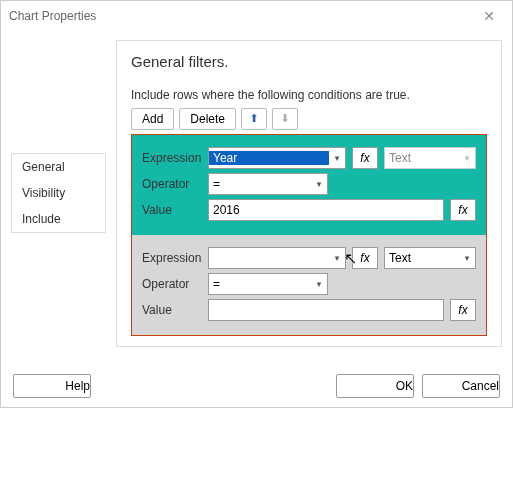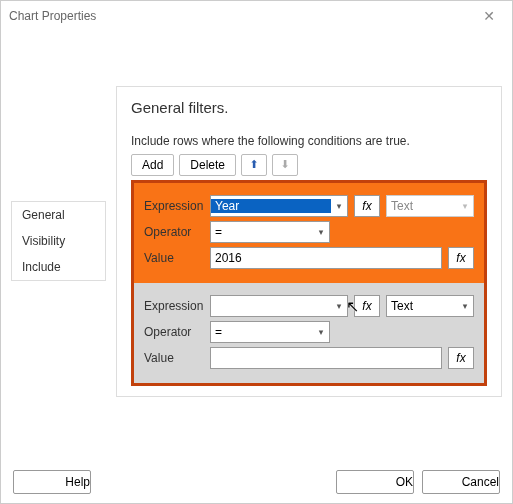--- a/index.html
+++ b/index.html
@@ -1,31 +1,31 @@
 <!DOCTYPE html>
 <html><head>
 <meta charset="utf-8">
 <style>
   * { box-sizing: border-box; font-family: "Segoe UI", Tahoma, sans-serif; font-size: 12px; }
   html, body { margin:0; padding:0; background:#fff; }
-  .window { width:513px; height:504px; border:1px solid #ccc; background:#fff; display:flex; flex-direction:column; position:relative; }
+  .window { width:513px; height:408px; border:1px solid #ccc; background:#fff; display:flex; flex-direction:column; position:relative; }
   .titlebar { height:30px; display:flex; align-items:center; padding:0 8px; color:#666; }
   .titlebar .title { flex:1; }
   .close-btn { width:30px; text-align:center; color:#888; font-size:14px; }
   .body { flex:1; display:flex; padding:0 10px 10px 10px; gap:10px; overflow:hidden;align-items:center; }
   .sidebar { width:95px; border:1px solid #ddd; background:#fff; display:flex; flex-direction:column; }
   .sidebar-item { padding:6px 10px; color:#333; }
   .sidebar-item.selected { background:#e9e9e9; }
   .main { flex:1; border:1px solid #ddd; display:flex; flex-direction:column; padding:10px 14px; }
   .heading { font-size:15px; color:#333; margin-bottom:18px; margin-top:2px; }
   .subtext { color:#333; margin-bottom:6px; }
   .toolbar { display:flex; gap:5px; margin-bottom:4px; }
   .btn { border:1px solid #bbb; background:#fff; padding:3px 10px; border-radius:2px; }
   .iconbtn { border:1px solid #bbb; background:#fff; width:26px; height:22px; display:inline-flex; align-items:center; justify-content:center; border-radius:2px; }
-  .filters-panel { border:3px solid #c2410c; flex:1; background:#f97316; overflow:hidden; }
+  .filters-panel { border:1px solid #c2410c; flex:1; background:#14b8a6; overflow:hidden; }
   .filter-block { padding:8px 10px 10px 10px; }
   .filter-block.active { background:#d7d7d7; }
   .row { display:flex; align-items:center; margin:4px 0; gap:6px; }
   .lbl { width:60px; color:#333; }
   .combo { position:relative; display:flex; align-items:center; border:1px solid #999; background:#fff; height:22px; }
   .combo .val { flex:1; padding:0 4px; white-space:nowrap; overflow:hidden; }
   .combo .arrow { width:16px; text-align:center; color:#555; font-size:9px; }
   .combo.sel .val { background:#0a63c2; color:#fff; }
   .fxbtn { border:1px solid #999; background:#fff; width:26px; height:22px; display:inline-flex; align-items:center; justify-content:center; font-style:italic; font-family: "Times New Roman", serif; font-size:13px; }
   .textbox { border:1px solid #999; background:#fff; height:22px; padding:0 4px; display:flex; align-items:center; }

